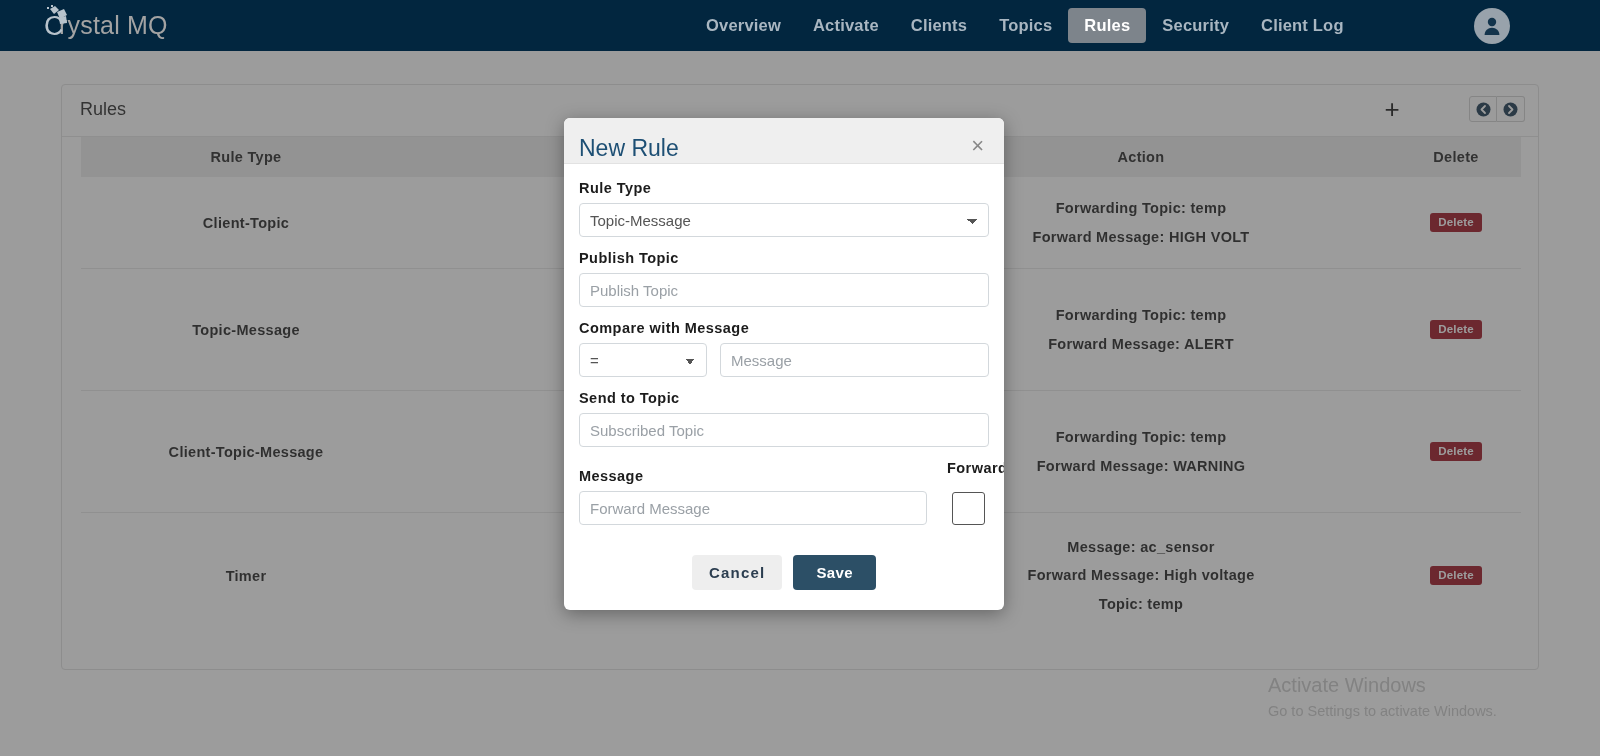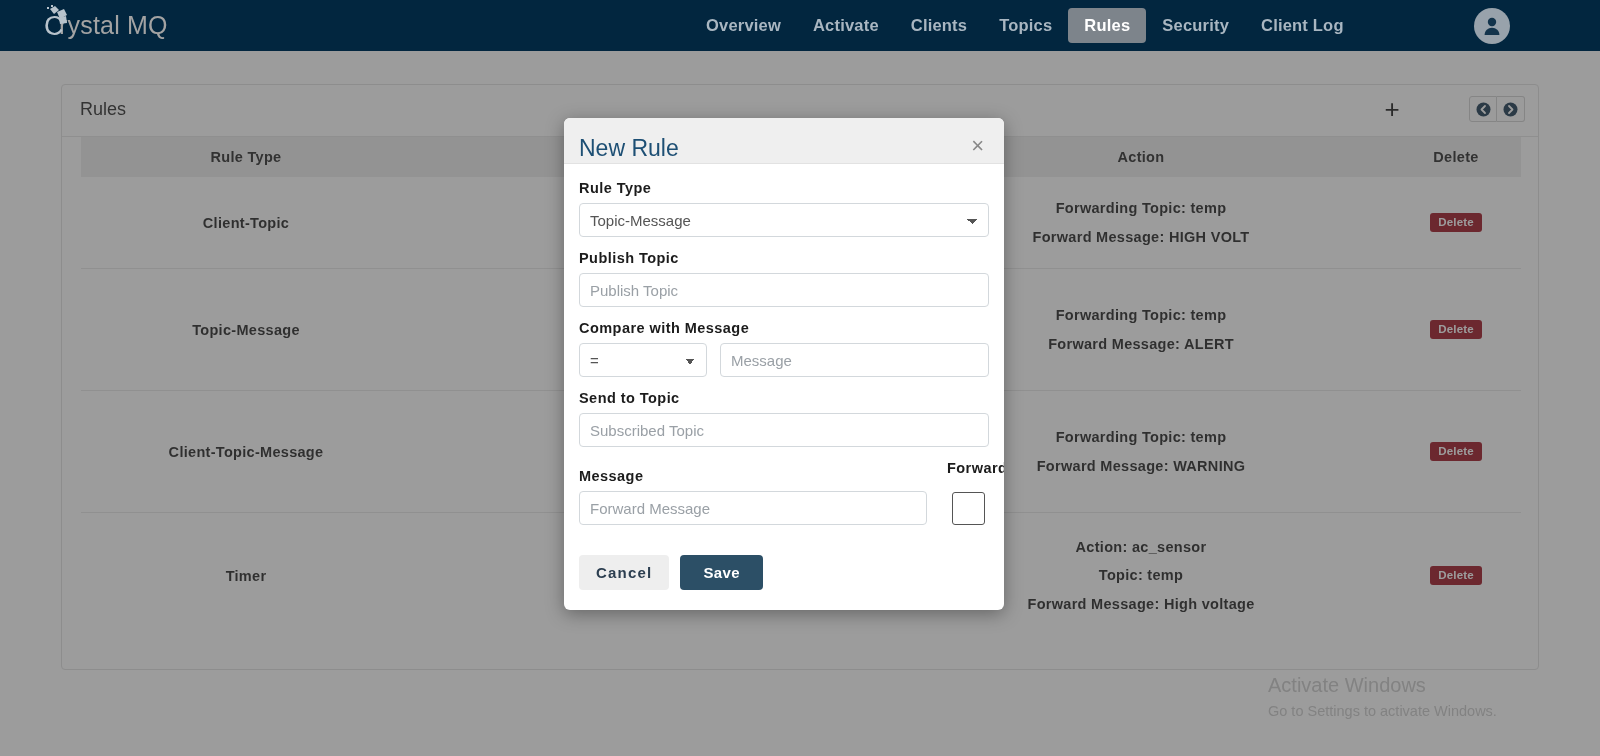--- a/index.html
+++ b/index.html
@@ -307,21 +307,21 @@
     background: #fff;
     cursor: pointer;
     display: block;
     margin: 0 auto;
     appearance: none;
     -webkit-appearance: none;
   }
   .modal-footer {
     padding: 17px 15px 20px;
     display: flex;
-    justify-content: flex-start;
+    justify-content: center;
     gap: 11px;
   }
   .btn {
     border: none;
     border-radius: 4px;
     font-size: 15px;
     font-weight: 700;
     letter-spacing: 1.2px;
     cursor: pointer;
     font-family: "Liberation Sans", sans-serif;
@@ -439,23 +439,23 @@
         </div>
         <div class="col-del">
           <button class="delete-btn">Delete</button>
         </div>
       </div>
 
       <div class="tbl-row" style="height:125px">
         <div class="col-type">Timer</div>
         <div class="col-cond" style="text-align:right;padding-right:4px">Start Dat</div>
         <div class="col-action cell-lines">
-          <div>Action: ac_sensor</div>
+          <div>Message: ac_sensor</div>
+          <div>Forward Message: High voltage</div>
           <div>Topic: temp</div>
-          <div>Forward Message: High voltage</div>
         </div>
         <div class="col-del">
           <button class="delete-btn">Delete</button>
         </div>
       </div>
     </div>
   </div>
 
   <div class="watermark">
     <div class="wm-title">Activate Windows</div>

